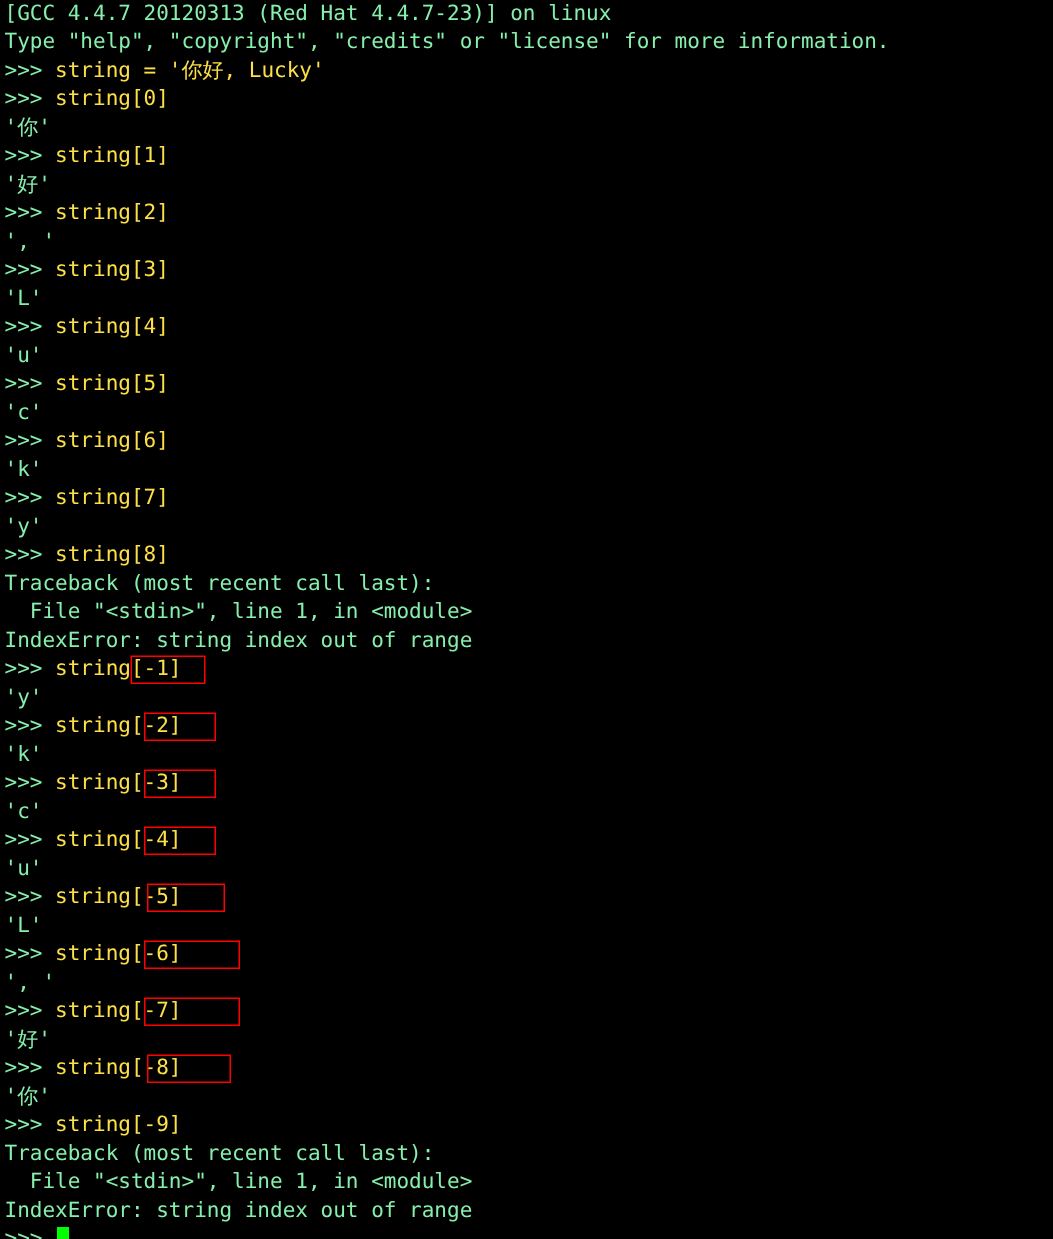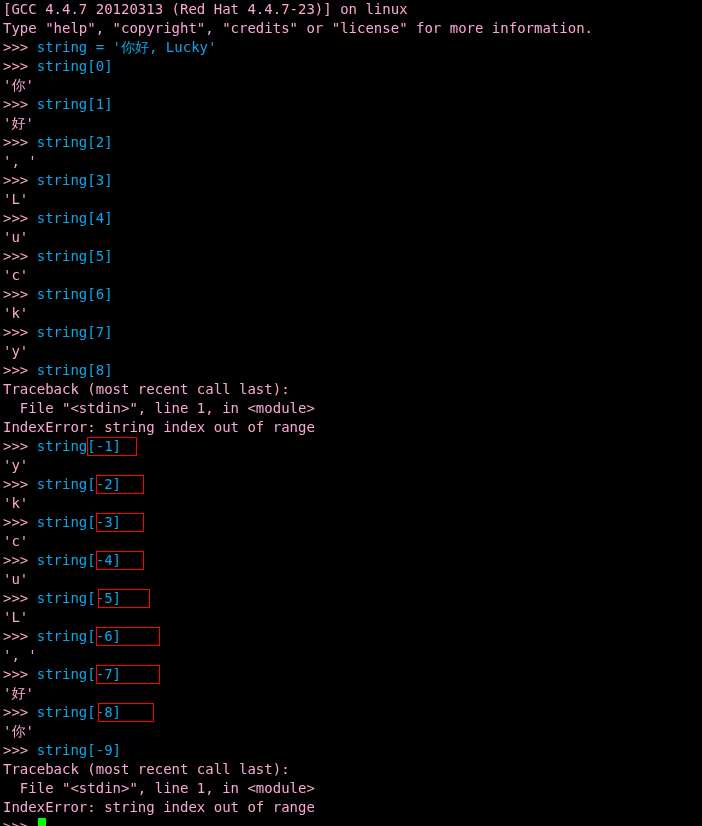--- a/index.html
+++ b/index.html
@@ -12,22 +12,22 @@
   }
   .terminal {
     font-family: "Consolas", "Menlo", "DejaVu Sans Mono", monospace;
     font-size: 14px;
     line-height: 19px;
     color: #ffffff;
     white-space: pre;
     padding: 0 3px;
     position: relative;
   }
-  .white { color: #f9a8d4; margin-top: 19px; }
-  .green { color: #0ea5e9; }
+  .white { color: #86efac; margin-top: 19px; }
+  .green { color: #fde047; }
   .line { display: block; height: 19px; position: relative; }
   .cursor {
     display: inline-block;
     width: 8px;
     height: 16px;
     background: #00ff00;
     vertical-align: text-bottom;
     margin-left: 1px;
   }
   .redbox {

